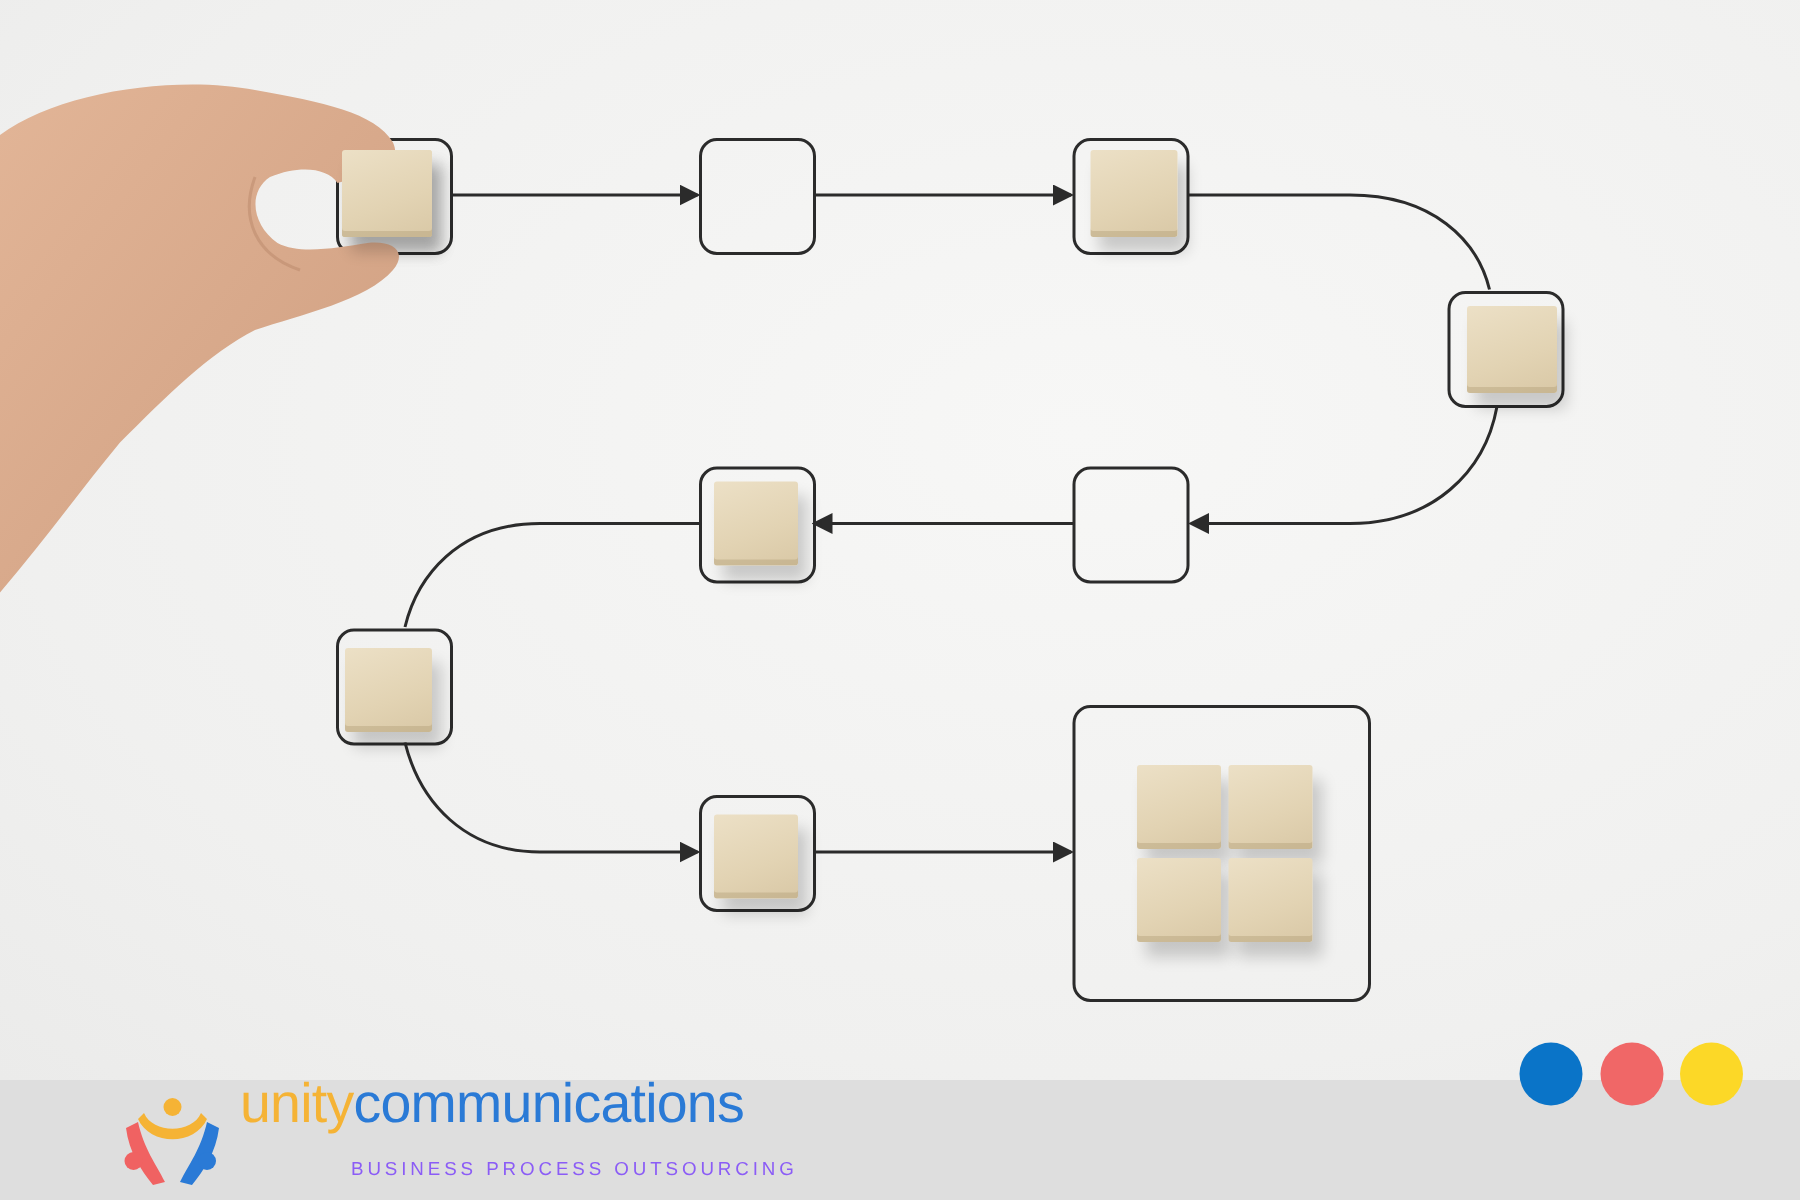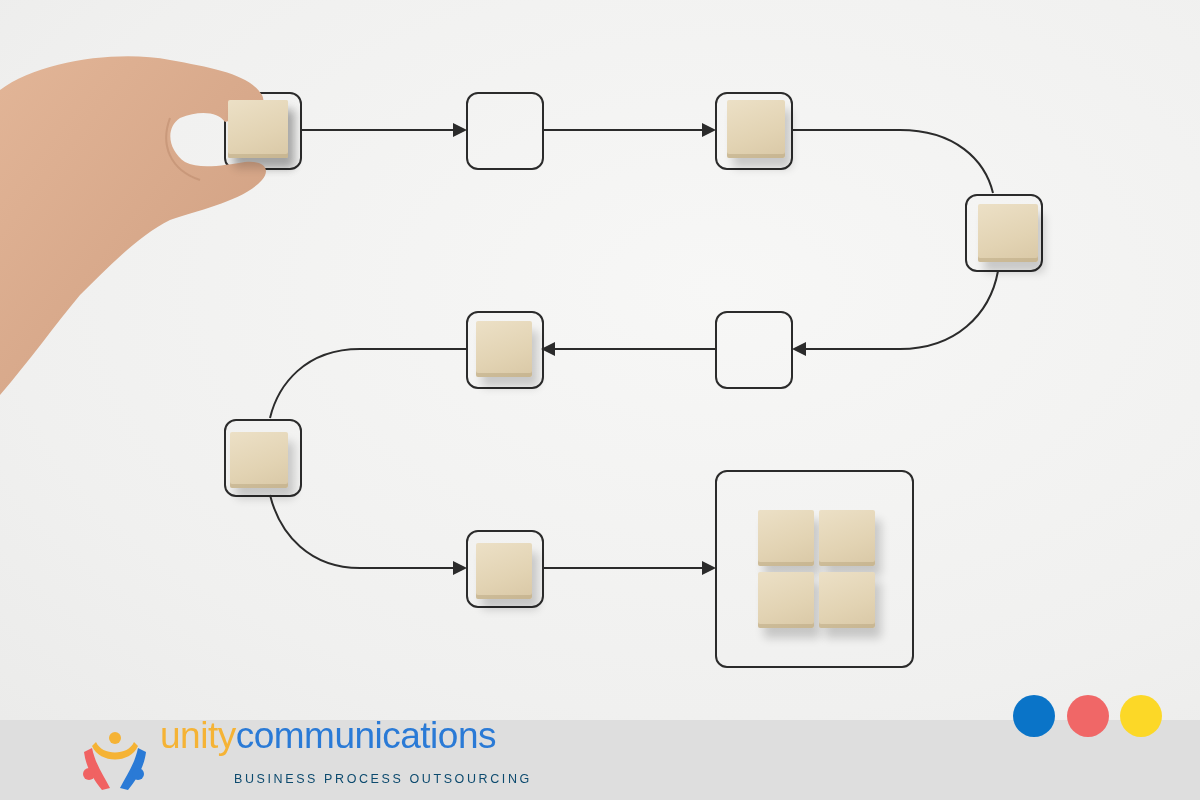--- a/index.html
+++ b/index.html
@@ -10,21 +10,21 @@
   svg.flow { position:absolute; left:0; top:0; }
   .frame { position:absolute; border:2px solid #2b2b2b; border-radius:12px; box-sizing:border-box; }
   .block { position:absolute; background:linear-gradient(160deg,#ece0c6 0%,#e2d3b3 60%,#d9c8a6 100%);
            border-radius:2px; box-shadow: 6px 10px 10px rgba(0,0,0,0.18), inset 0 -4px 0 rgba(170,150,110,0.35); }
   .hand { position:absolute; left:0; top:50px; }
   .footer { position:absolute; left:0; top:720px; width:1200px; height:80px; background:#dedede; }
   .dot { position:absolute; width:42px; height:42px; border-radius:50%; }
   .brand { position:absolute; left:160px; top:716px; font-size:37px; letter-spacing:-0.5px; line-height:40px; }
   .brand .a { color:#f5b335; }
   .brand .b { color:#2a7ad6; }
-  .tagline { position:absolute; left:234px; top:772px; font-size:12.5px; letter-spacing:2.6px; color:#0c4a6e; }
+  .tagline { position:absolute; left:234px; top:772px; font-size:12.5px; letter-spacing:2.6px; color:#8b5cf6; }
   .logo-icon { position:absolute; left:80px; top:730px; width:70px; height:62px; }
 </style>
 </head>
 <body>
 
 <div class="canvas">
   <svg class="flow" width="1200" height="720">
     <defs>
       <marker id="arr" markerWidth="14" markerHeight="14" refX="12" refY="7" orient="auto" markerUnits="userSpaceOnUse">
         <path d="M0,0 L14,7 L0,14 Z" fill="#2b2b2b"></path>

